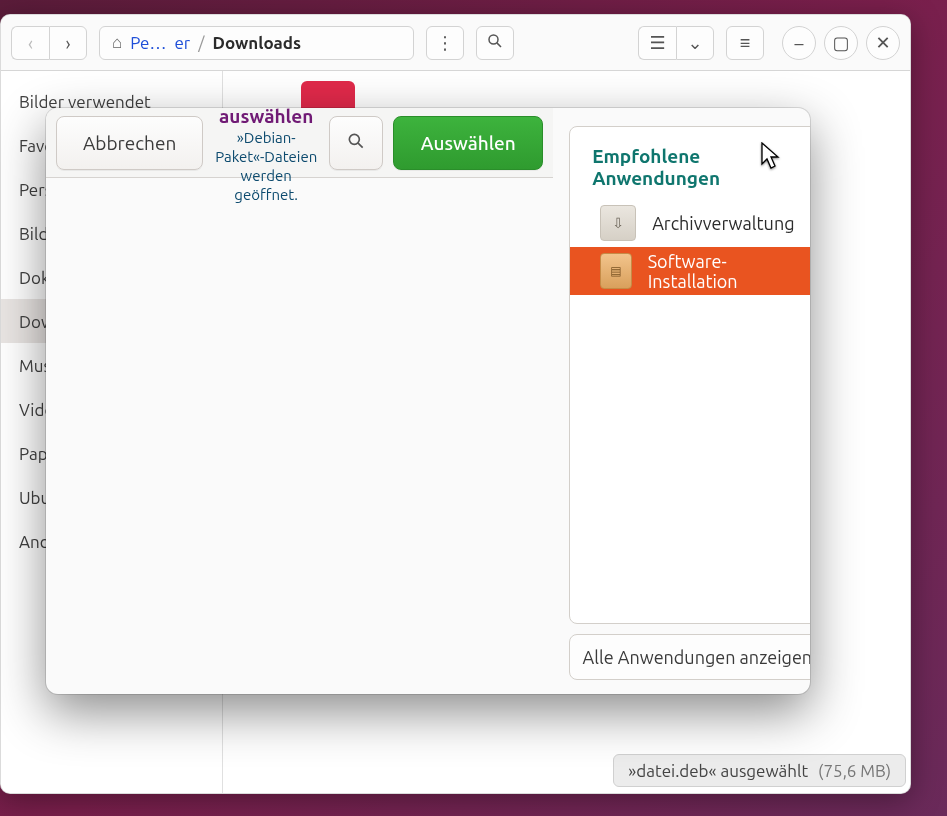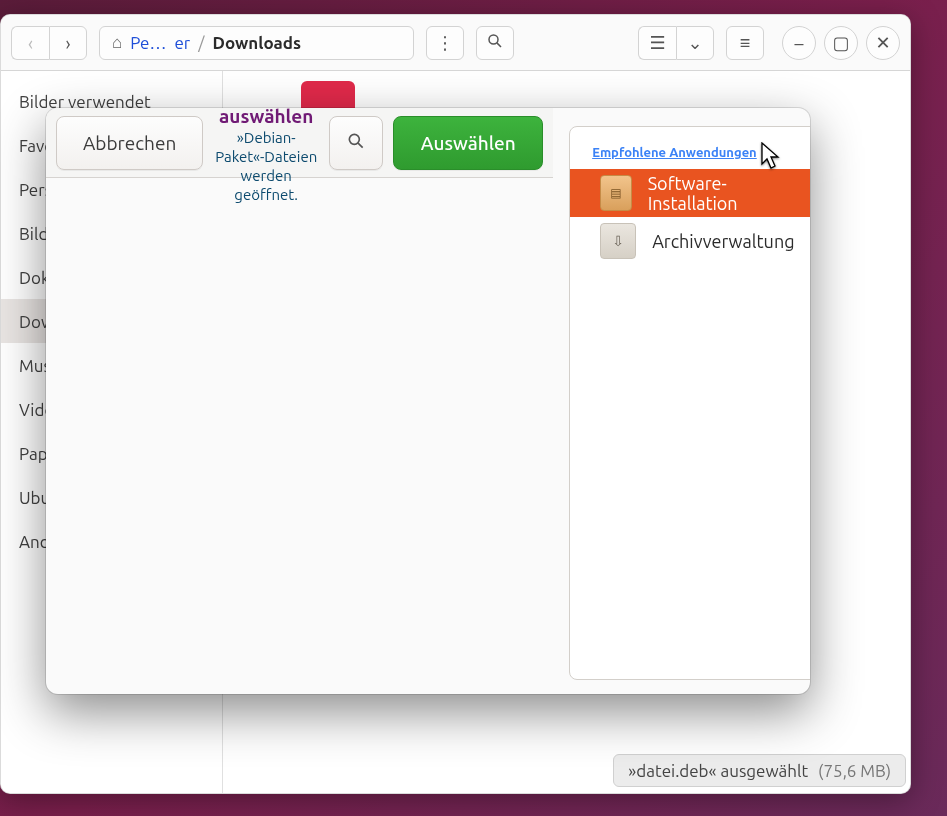--- a/index.html
+++ b/index.html
@@ -79,21 +79,21 @@
   .dlg-btn.primary {
     background:linear-gradient(#3db33d,#2f9b2f); color:#fff; border-color:#2a8e2a;
     width:150px; font-weight:500;
   }
   .dlg-title-wrap { flex:1; text-align:center; line-height:1.25; }
   .dlg-title { font-size:19px; font-weight:700; color:#701a75; }
   .dlg-sub { font-size:15px; color:#0c4a6e; margin-top:1px;}
 
   .dlg-body { flex:1; padding:18px 16px 14px; display:flex; flex-direction:column; }
   .list-frame { flex:1; border:1px solid #d3cfca; border-radius:8px; background:#fff; overflow:hidden; display:flex; flex-direction:column;}
-  .list-head { padding:18px 22px 10px; font-size:13px; font-weight:700; color:#3b82f6;text-decoration:underline;}
+  .list-head { padding:18px 22px 10px; font-size:19px; font-weight:700; color:#0f766e;}
   .app-row { height:48px; display:flex; align-items:center; gap:16px; padding:0 30px; font-size:18px; color:#2b2b2b;}
   .app-row.selected { background:#e95420; color:#fff; }
   .app-ico { width:36px; height:36px; border-radius:4px; display:flex; align-items:center; justify-content:center; font-size:18px;}
   .ico-archive { background:linear-gradient(#eae6df,#d6d0c6); border:1px solid #c8c2b8; color:#6b6459;}
   .ico-archive::before { content:"⇩"; font-size:14px;}
   .ico-pkg { background:linear-gradient(#f2c48c,#d9a05c); border:1px solid #c68b46; color:#7a5323;}
   .ico-pkg::before { content:"▤"; font-size:12px;}
   .all-apps-btn {
     margin-top:10px; height:46px; border:1px solid #d3cfca; border-radius:8px;
     background:#fdfdfd; display:flex; align-items:center; justify-content:center;
@@ -209,31 +209,32 @@
       </span>
     </div>
 
     <div class="dlg-btn primary">Auswählen</div>
   </div>
 
   <div class="dlg-body">
     <div class="list-frame">
       <div class="list-head">Empfohlene Anwendungen</div>
 
+      <div class="app-row">
+        <div class="app-ico ico-archive"></div>
+        <span>Archivverwaltung</span>
+      </div>
+
       <div class="app-row selected">
         <div class="app-ico ico-pkg"></div>
         <span>Software-Installation</span>
       </div>
-
-      <div class="app-row">
-        <div class="app-ico ico-archive"></div>
-        <span>Archivverwaltung</span>
-      </div>
-    </div>
-
+    </div>
+
+    <div class="all-apps-btn">Alle Anwendungen anzeigen</div>
   </div>
 </div>
 
 <div class="cursor">
   <svg viewBox="0 0 20 28">
       <path d="M1 1 L1 22 L6 17 L10 26 L14 24 L10 15 L17 15 Z" fill="#fff" stroke="#000" stroke-width="1.3"></path>
     </svg>
 </div>
 
 </body></html>

